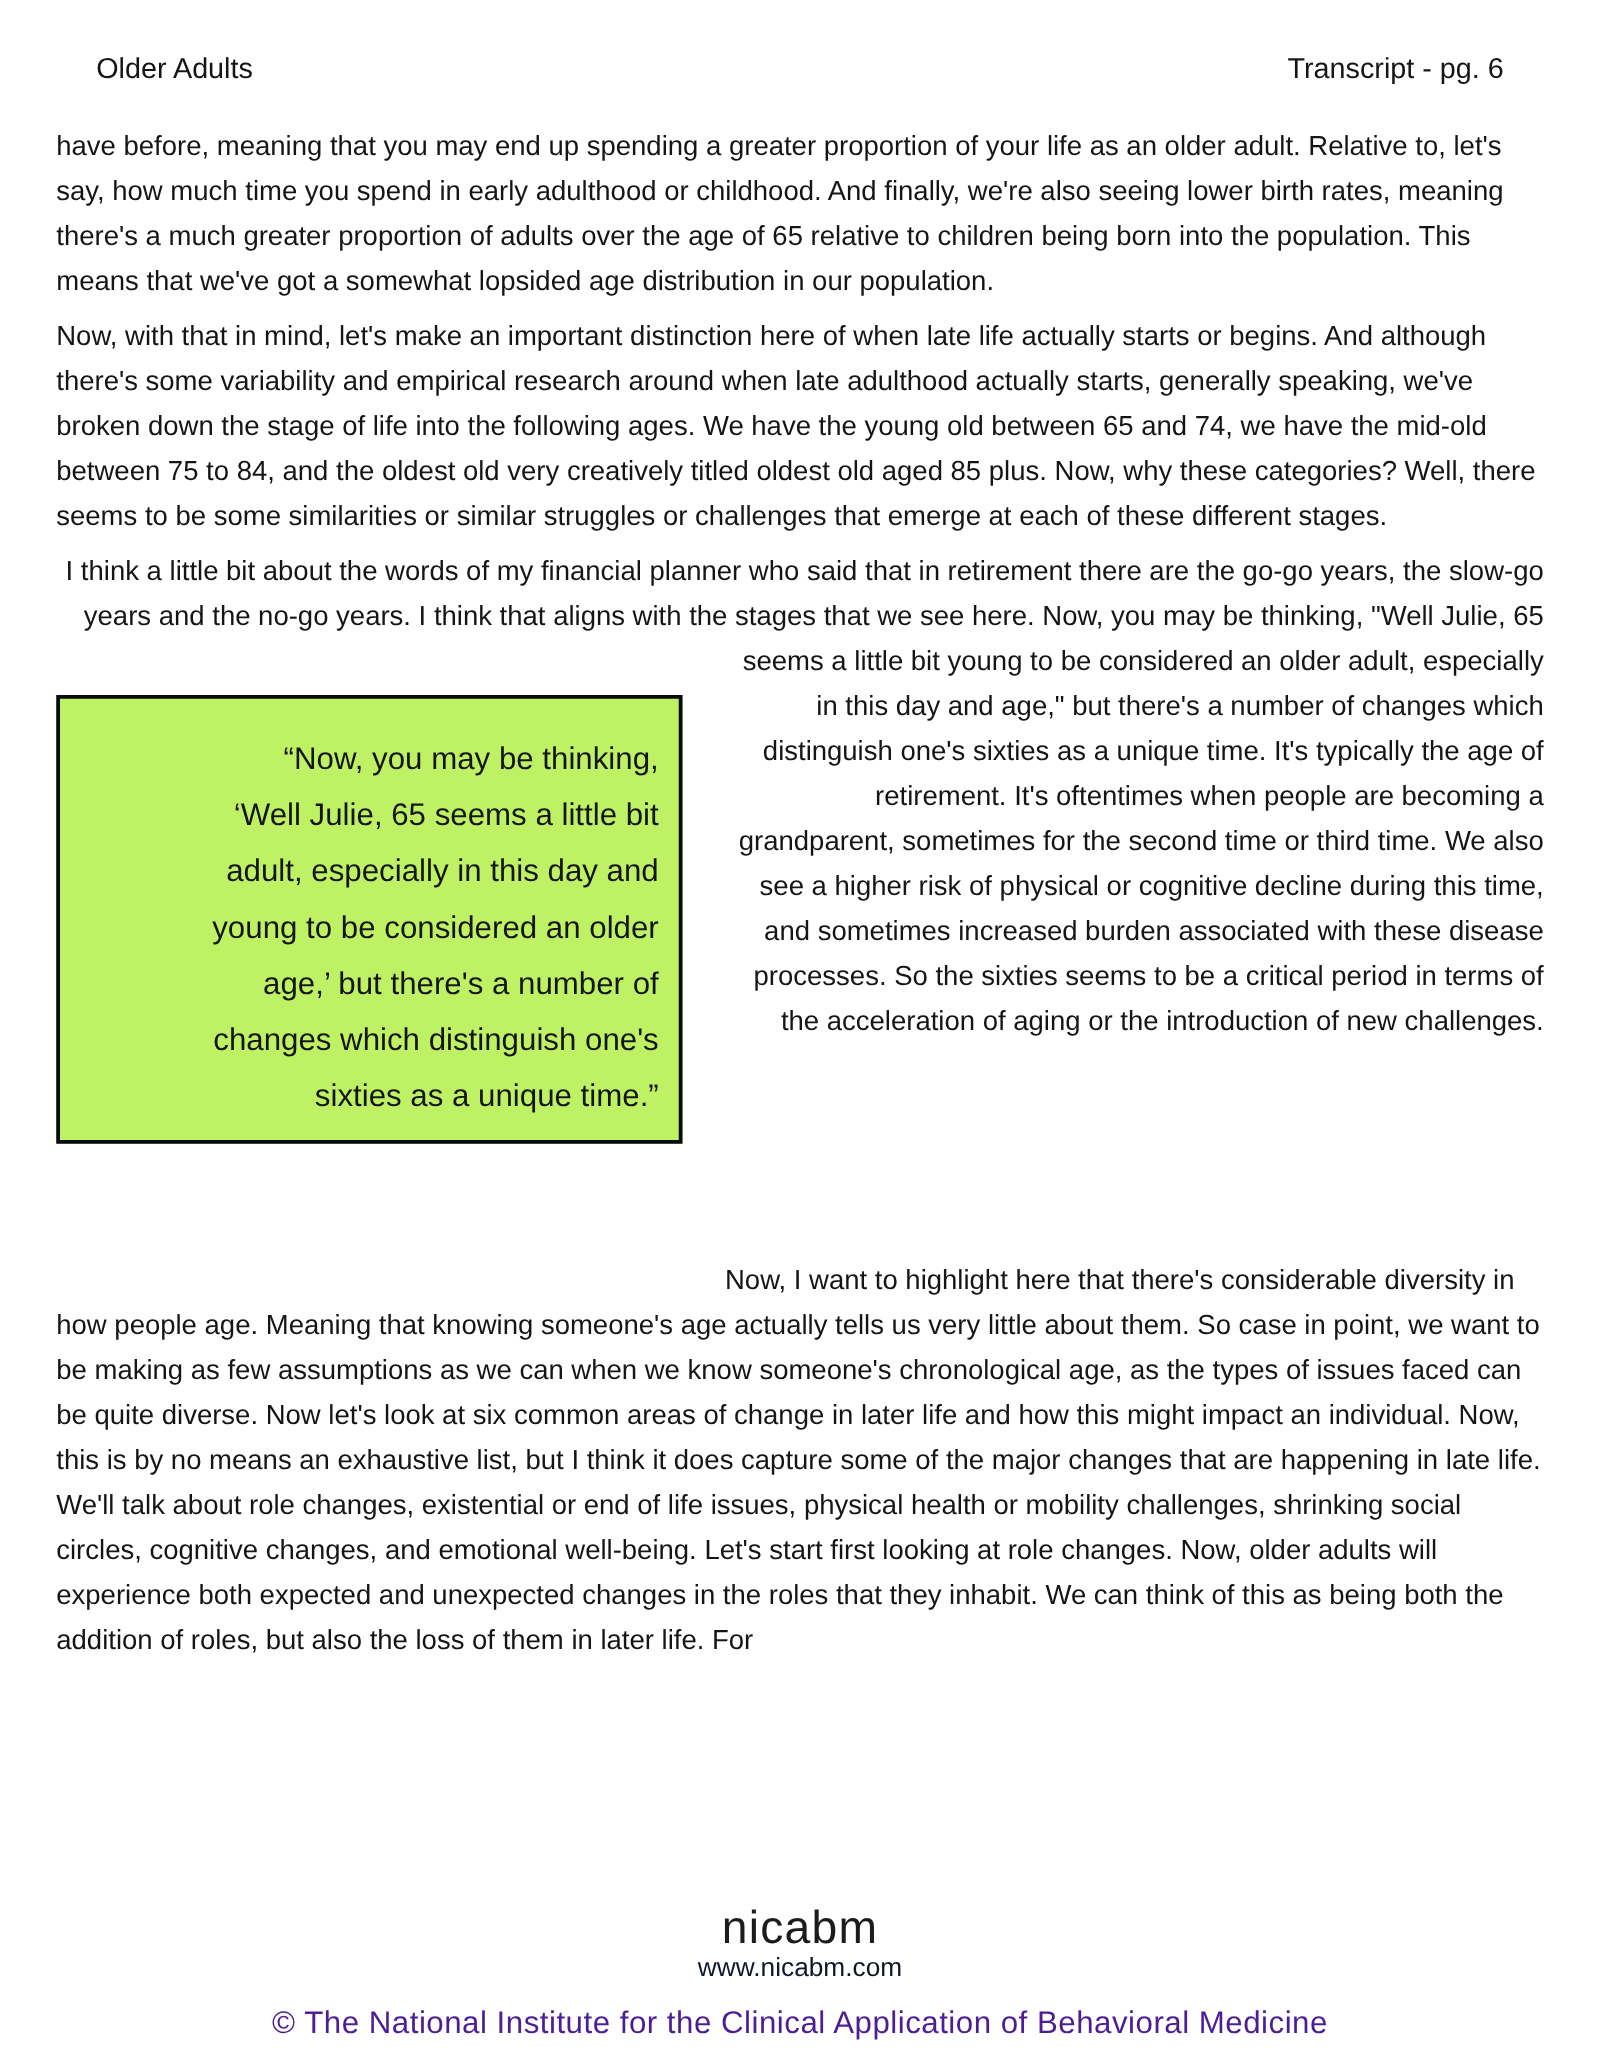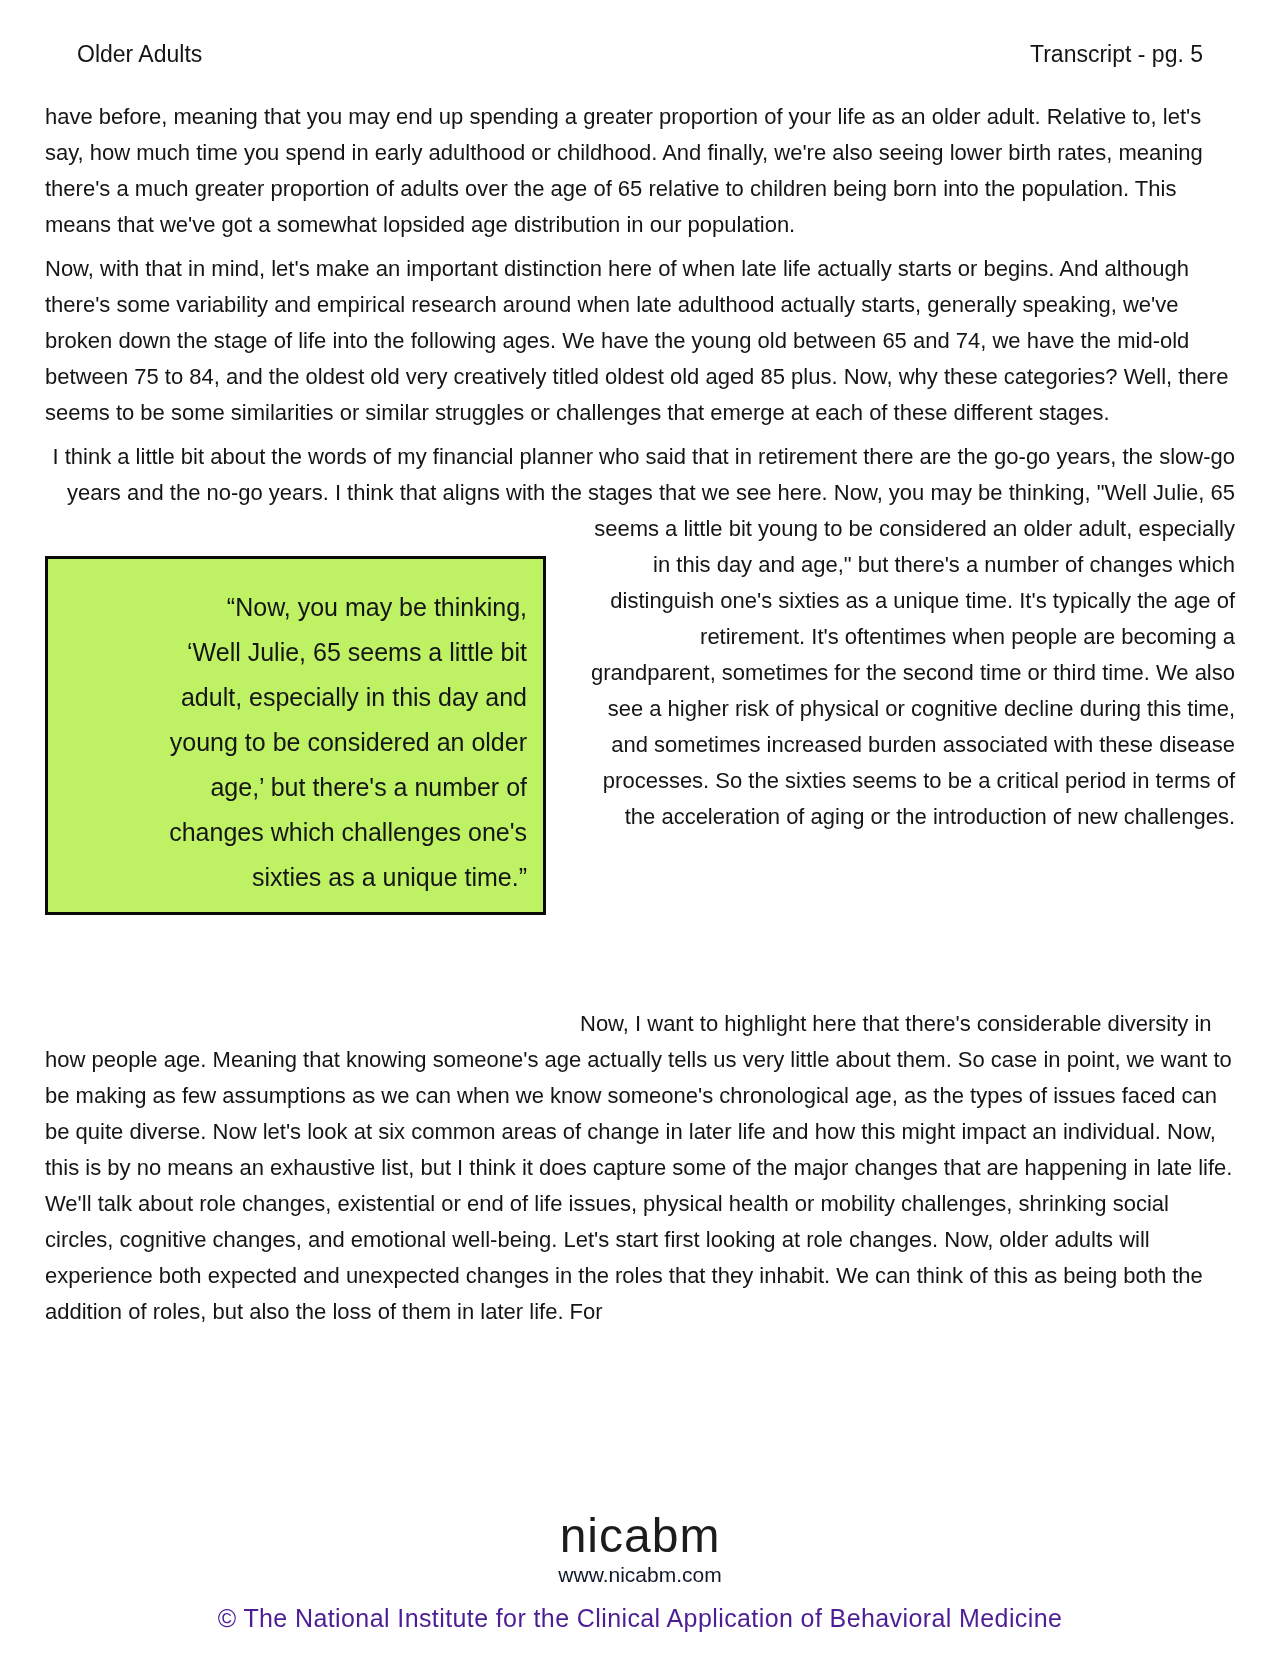--- a/index.html
+++ b/index.html
@@ -43,21 +43,21 @@
   .clear { clear: both; height: 0; line-height: 0; font-size: 0; }
   .indent-para { text-indent: 535px; margin-top: 21px; }
   .footer {
     position: absolute;
     left: 0;
     right: 0;
     bottom: 24px;
     text-align: center;
   }
   .logo {
-    font-size: 48px;
+    font-size: 37px;
     font-weight: 300;
     line-height: 1;
     letter-spacing: 1px;
     color: #1c1c1c;
   }
   .logo-url {
     font-size: 21px;
     margin-top: 3px;
     color: #0f172a;
   }
@@ -69,37 +69,37 @@
     color: #4c1d95;
   }
 </style>
 </head>
 <body>
 
 <div class="page">
 
   <header class="header">
     <span>Older Adults</span>
-    <span>Transcript - pg. 5</span>
+    <span>Transcript - pg. 6</span>
   </header>
 
   <main class="content">
     <p class="para">have before, meaning that you may end up spending a greater proportion of your life as an older adult. Relative to, let's say, how much time you spend in early adulthood or childhood. And finally, we're also seeing lower birth rates, meaning there's a much greater proportion of adults over the age of 65 relative to children being born into the population. This means that we've got a somewhat lopsided age distribution in our population.</p>
 
     <p class="para">Now, with that in mind, let's make an important distinction here of when late life actually starts or begins. And although there's some variability and empirical research around when late adulthood actually starts, generally speaking, we've broken down the stage of life into the following ages. We have the young old between 65 and 74, we have the mid-old between 75 to 84, and the oldest old very creatively titled oldest old aged 85 plus. Now, why these categories? Well, there seems to be some similarities or similar struggles or challenges that emerge at each of these different stages.</p>
 
     <div class="para wrap-para">
       <span>I think a little bit about the words of my financial planner who said that in retirement there are the go-go years, the slow-go years and the no-go years. I think that aligns with the stages that we see here. Now, you may be thinking, "Well Julie, 65 seems a little bit young to be</span>
       <aside class="pullquote">
         <div class="pq-line">“Now, you may be thinking,</div>
         <div class="pq-line">‘Well Julie, 65 seems a little bit</div>
         <div class="pq-line">adult, especially in this day and</div>
         <div class="pq-line">young to be considered an older</div>
         <div class="pq-line">age,’ but there's a number of</div>
-        <div class="pq-line">changes which challenges one's</div>
+        <div class="pq-line">changes which distinguish one's</div>
         <div class="pq-line">sixties as a unique time.”</div>
       </aside>
       <span>considered an older adult, especially in this day and age," but there's a number of changes which distinguish one's sixties as a unique time. It's typically the age of retirement. It's oftentimes when people are becoming a grandparent, sometimes for the second time or third time. We also see a higher risk of physical or cognitive decline during this time, and sometimes increased burden associated with these disease processes. So the sixties seems to be a critical period in terms of the acceleration of aging or the introduction of new challenges.</span>
     </div>
 
     <div class="clear"></div>
 
     <p class="para indent-para">Now, I want to highlight here that there's considerable diversity in how people age. Meaning that knowing someone's age actually tells us very little about them. So case in point, we want to be making as few assumptions as we can when we know someone's chronological age, as the types of issues faced can be quite diverse. Now let's look at six common areas of change in later life and how this might impact an individual. Now, this is by no means an exhaustive list, but I think it does capture some of the major changes that are happening in late life. We'll talk about role changes, existential or end of life issues, physical health or mobility challenges, shrinking social circles, cognitive changes, and emotional well-being. Let's start first looking at role changes. Now, older adults will experience both expected and unexpected changes in the roles that they inhabit. We can think of this as being both the addition of roles, but also the loss of them in later life. For</p>
   </main>
 

